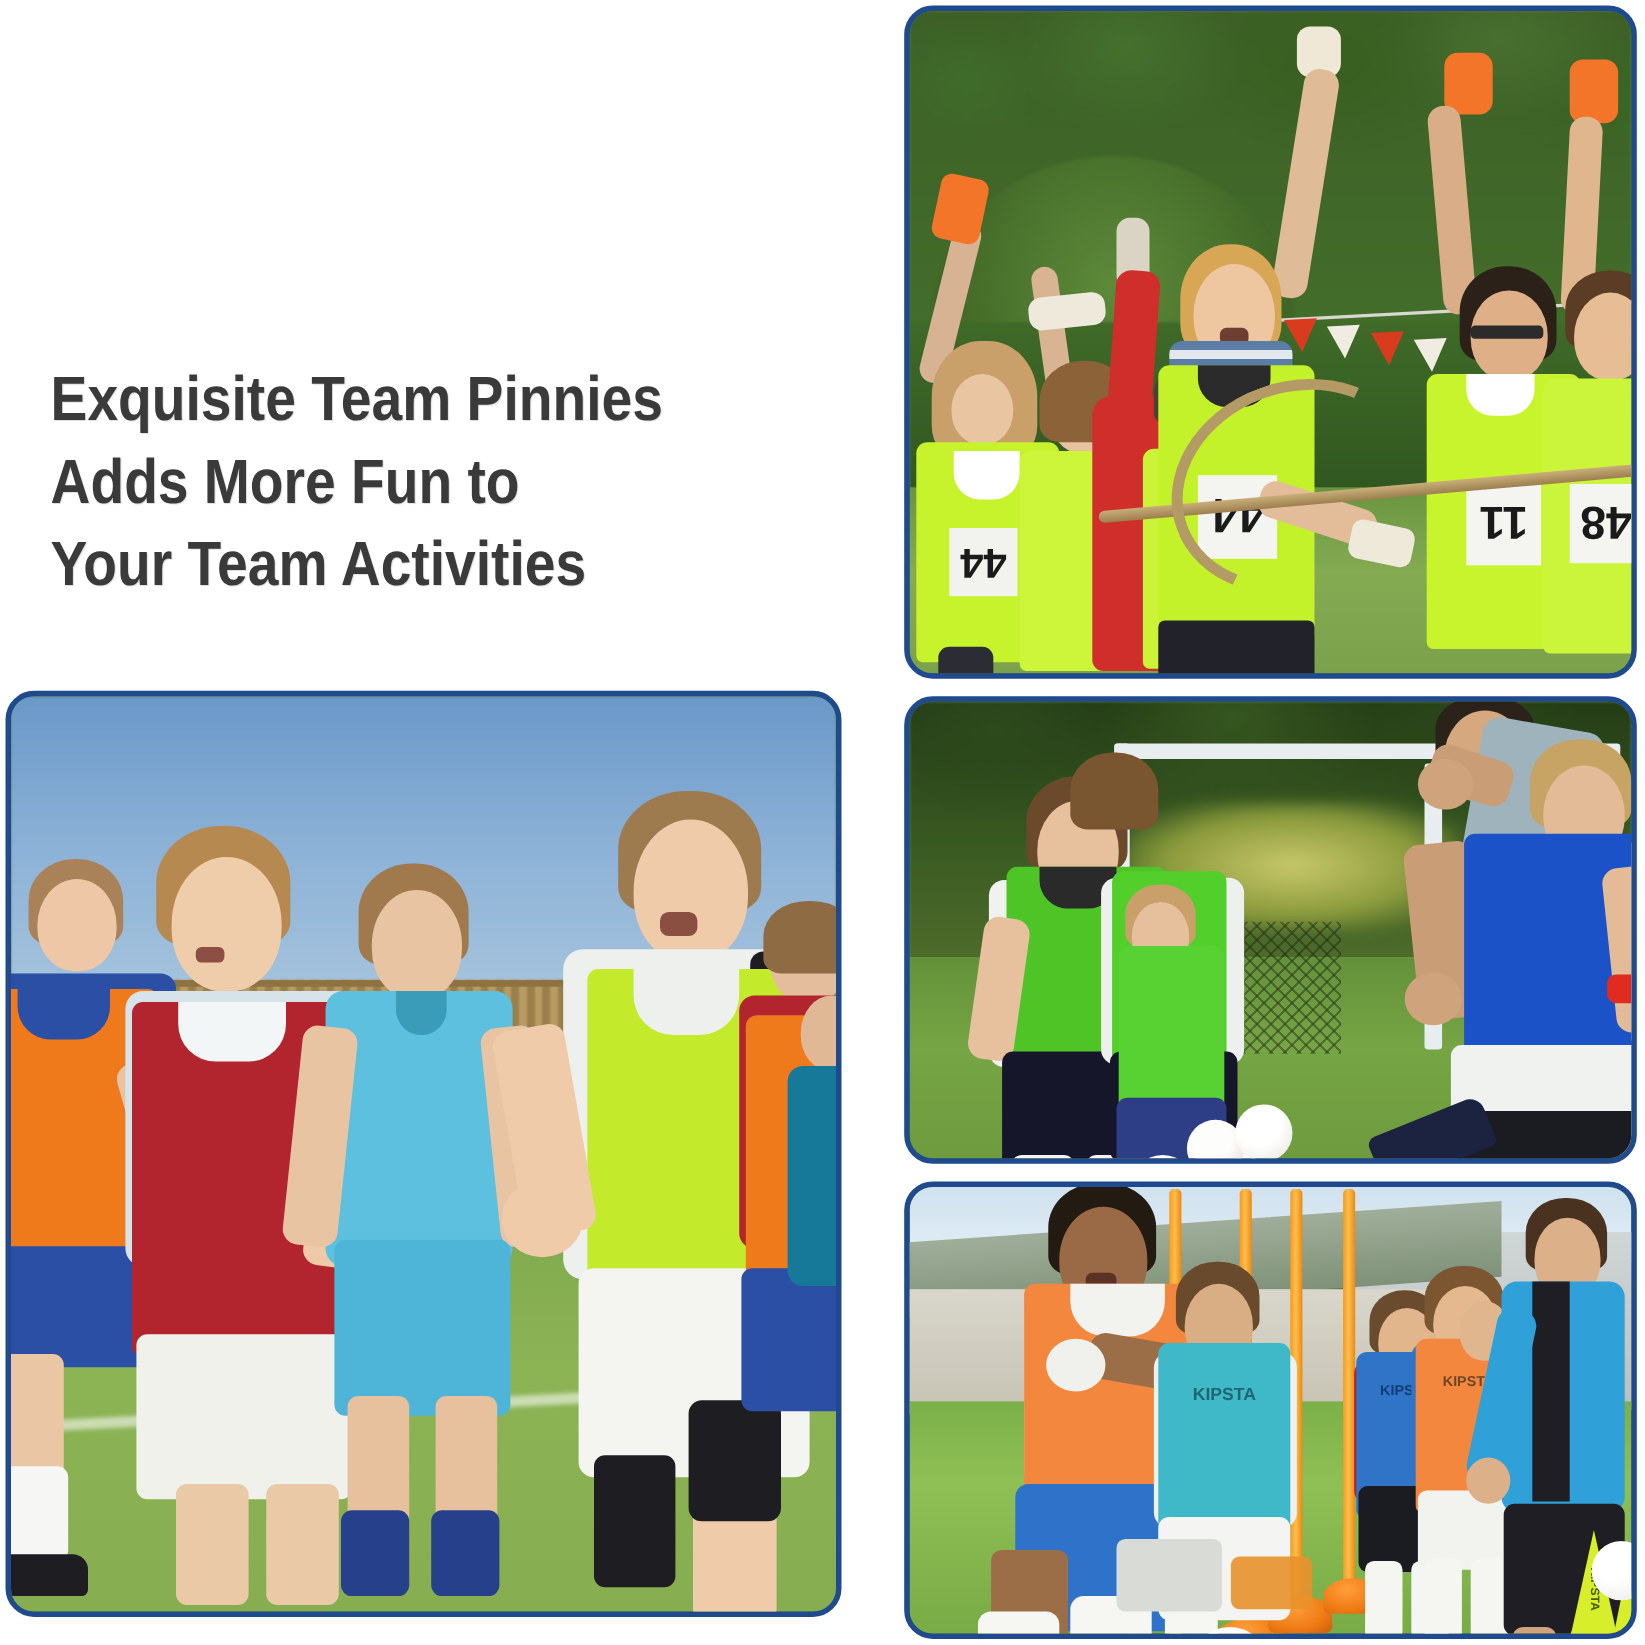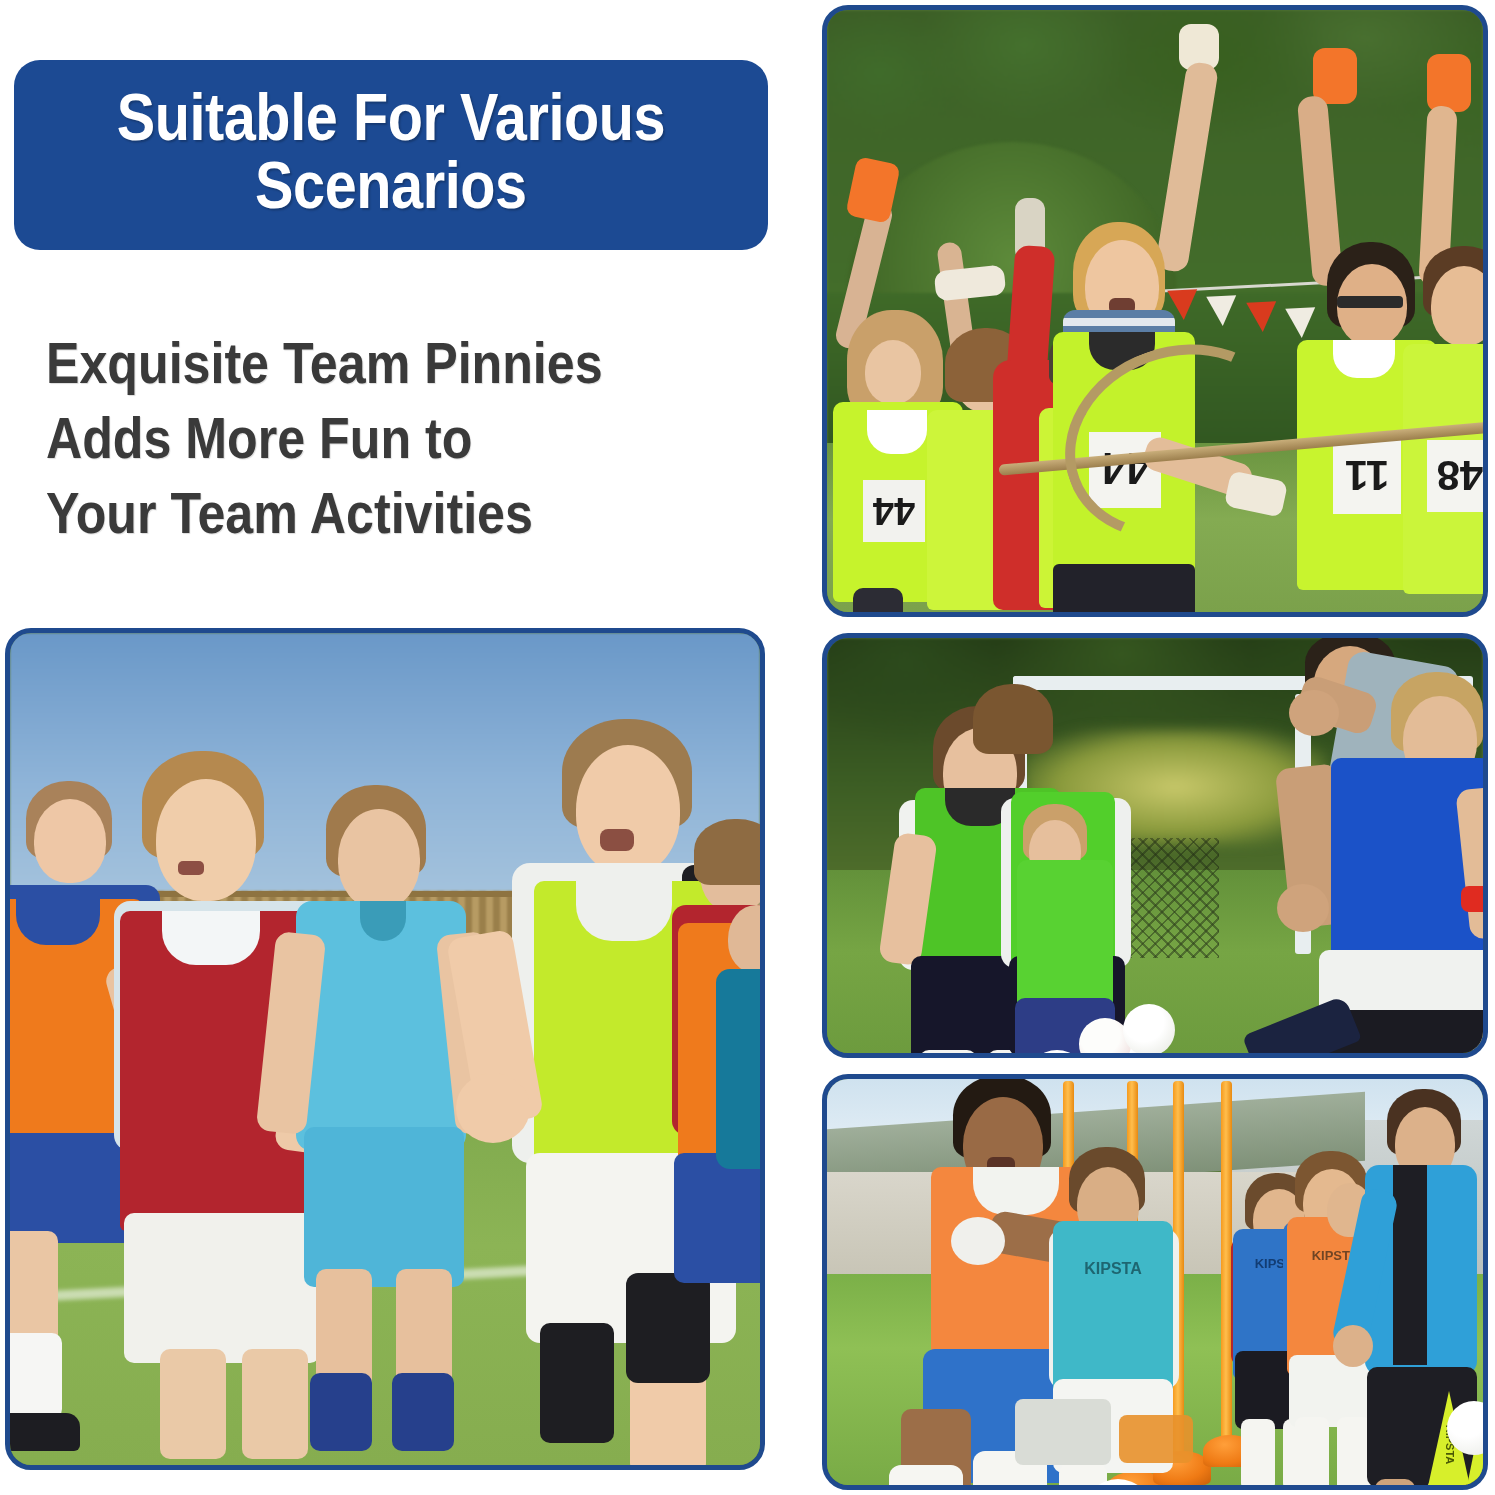--- a/index.html
+++ b/index.html
@@ -227,24 +227,20 @@
      border-left: 26px solid transparent;
      border-right: 26px solid transparent;
      border-bottom: 118px solid #d7ef2b;
   }
 </style>
 </head>
 <body>
 
 <div class="page">
 
-  <div class="title-banner">
-    <div class="title-text">Suitable For Various
-Scenarios</div>
-  </div>
 
   <div class="subtitle">Exquisite Team Pinnies
 Adds More Fun to
 Your Team Activities</div>
 
   <div class="photo" id="photo-tug">
     <div class="scene">
       <div class="layer trees"></div>
       <div class="layer topiary"></div>
       <div class="layer hedgewall"></div>

